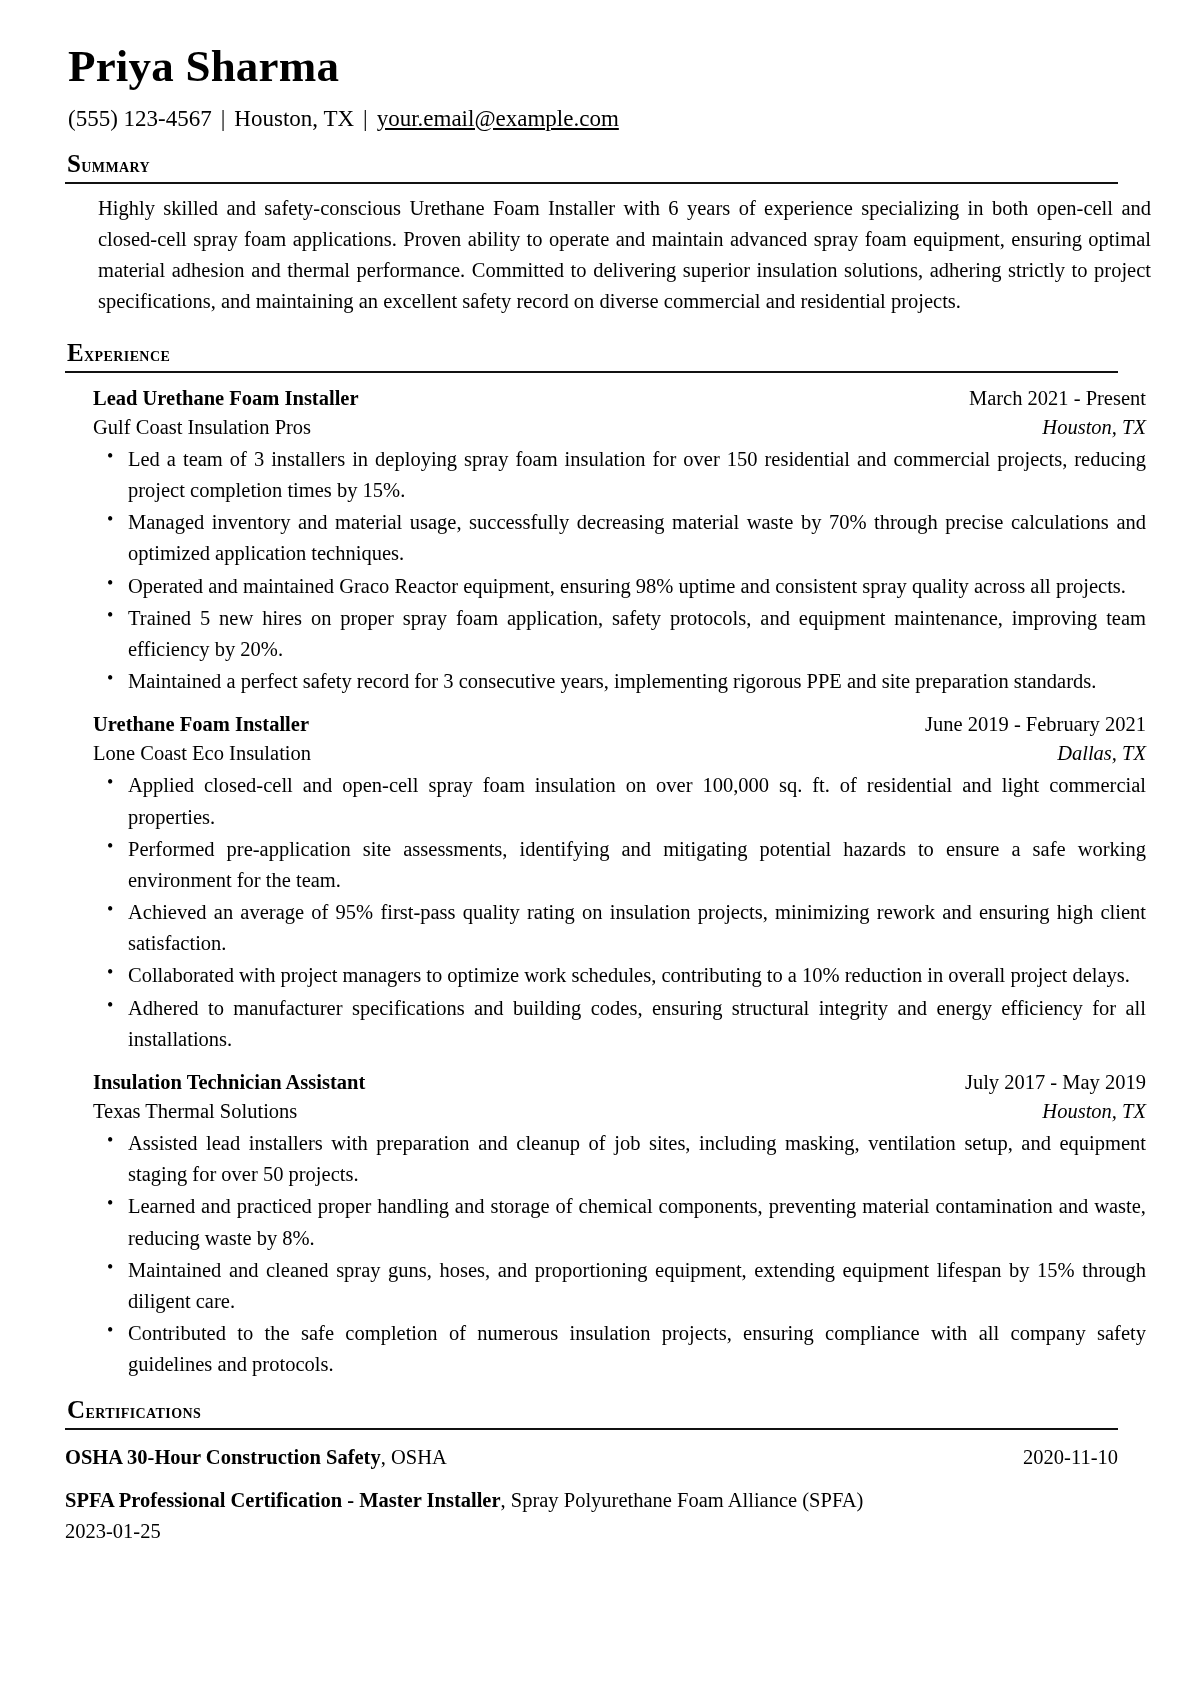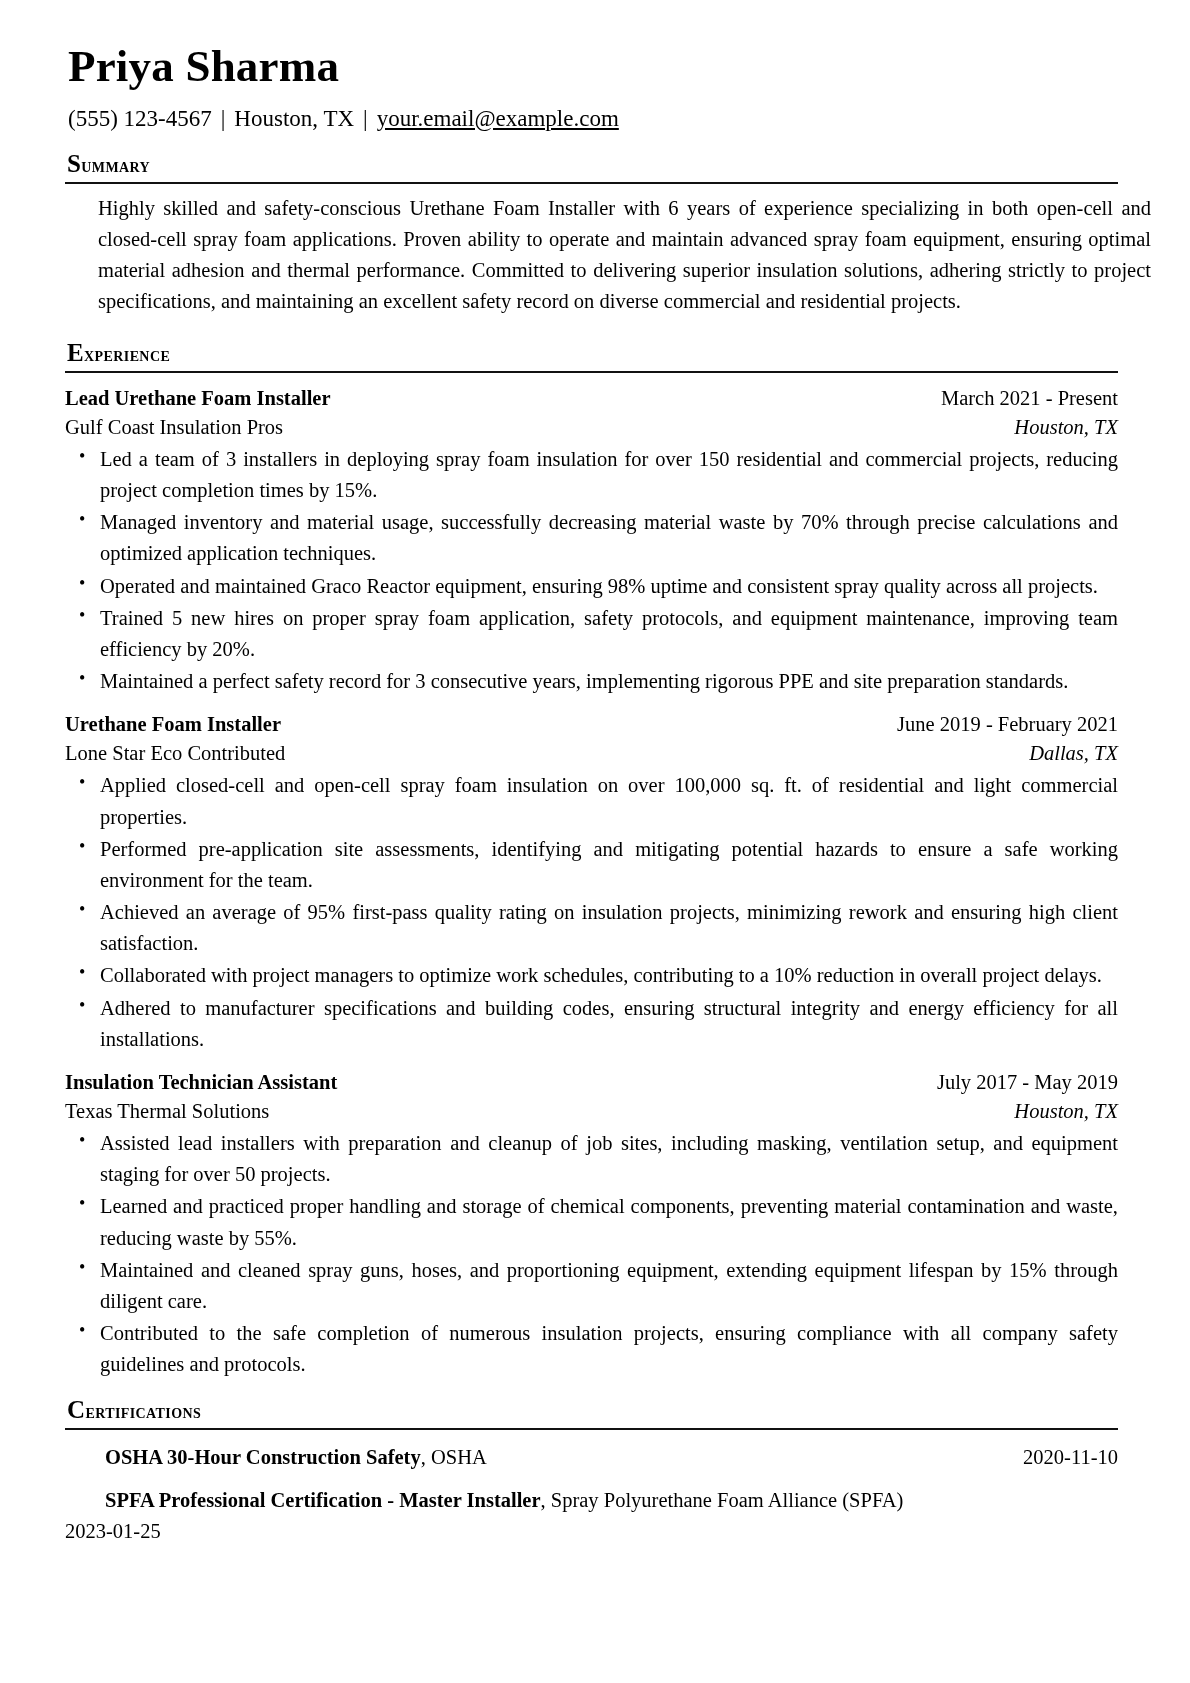--- a/index.html
+++ b/index.html
@@ -78,20 +78,21 @@
     -webkit-hyphens: auto;
     margin-top: 9px;
     width: 1053px;
     margin-left: 33px;
   }
 
   
   .entry {
     margin-top: 13px;
     width: 1053px;
+    margin-left: 28px;
   }
   .entry:first-of-type {
     margin-top: 11px;
   }
   .entry-row {
     display: flex;
     justify-content: space-between;
     align-items: baseline;
     font-size: 20.5px;
     line-height: 1.42;
@@ -143,21 +144,20 @@
     display: flex;
     justify-content: space-between;
     align-items: baseline;
     gap: 20px;
   }
   .cert-text {
     flex: 1 1 auto;
   }
   .cert-name {
     font-weight: 700;
-    margin-left: 40px;
   }
   .cert-issuer {
     font-weight: 400;
   }
   .cert-date {
     white-space: nowrap;
     flex: 0 0 auto;
   }
   .cert.wrapped {
     display: block;
@@ -204,21 +204,21 @@
             <li>Trained 5 new hires on proper spray foam application, safety protocols, and equipment maintenance, improving team efficiency by 20%.</li>
             <li>Maintained a perfect safety record for 3 consecutive years, implementing rigorous PPE and site preparation standards.</li>
           </ul>
         </div>
         <div class="entry">
           <div class="entry-row">
             <span class="entry-title">Urethane Foam Installer</span>
             <span class="entry-dates">June 2019 - February 2021</span>
           </div>
           <div class="entry-row">
-            <span class="entry-company">Lone Star Eco Contributed</span>
+            <span class="entry-company">Lone Coast Eco Insulation</span>
             <span class="entry-location">Dallas, TX</span>
           </div>
           <ul class="bullets">
             <li>Applied closed-cell and open-cell spray foam insulation on over 100,000 sq. ft. of residential and light commercial properties.</li>
             <li>Performed pre-application site assessments, identifying and mitigating potential hazards to ensure a safe working environment for the team.</li>
             <li>Achieved an average of 95% first-pass quality rating on insulation projects, minimizing rework and ensuring high client satisfaction.</li>
             <li>Collaborated with project managers to optimize work schedules, contributing to a 10% reduction in overall project delays.</li>
             <li>Adhered to manufacturer specifications and building codes, ensuring structural integrity and energy efficiency for all installations.</li>
           </ul>
         </div>
@@ -226,21 +226,21 @@
           <div class="entry-row">
             <span class="entry-title">Insulation Technician Assistant</span>
             <span class="entry-dates">July 2017 - May 2019</span>
           </div>
           <div class="entry-row">
             <span class="entry-company">Texas Thermal Solutions</span>
             <span class="entry-location">Houston, TX</span>
           </div>
           <ul class="bullets">
             <li>Assisted lead installers with preparation and cleanup of job sites, including masking, ventilation setup, and equipment staging for over 50 projects.</li>
-            <li>Learned and practiced proper handling and storage of chemical components, preventing material contamination and waste, reducing waste by 55%.</li>
+            <li>Learned and practiced proper handling and storage of chemical components, preventing material contamination and waste, reducing waste by 8%.</li>
             <li>Maintained and cleaned spray guns, hoses, and proportioning equipment, extending equipment lifespan by 15% through diligent care.</li>
             <li>Contributed to the safe completion of numerous insulation projects, ensuring compliance with all company safety guidelines and protocols.</li>
           </ul>
         </div>
       </div>
   </div>
 
   <div class="section">
     <div class="section-title"><span class="initial">C</span><span>ertifications</span></div>
     <hr class="rule">

